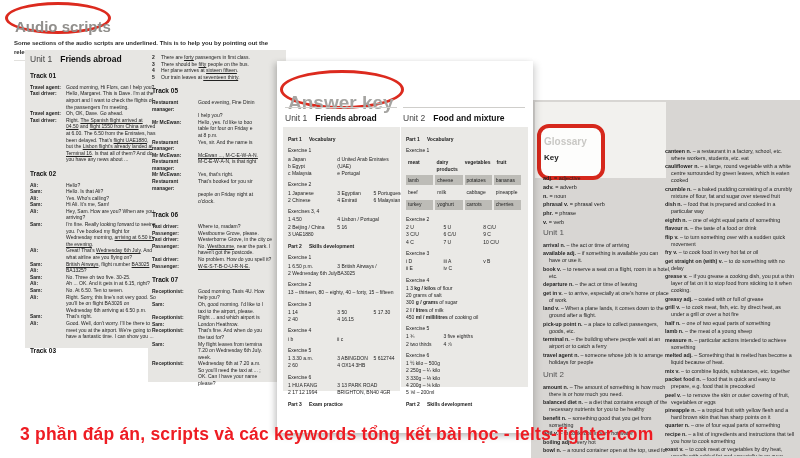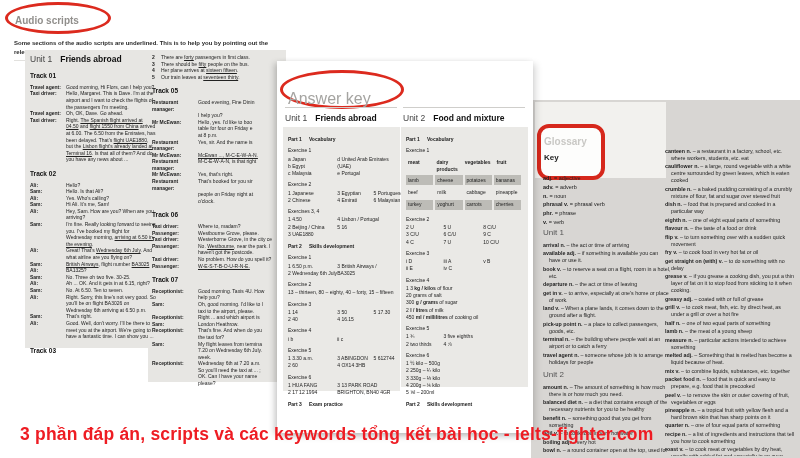--- a/index.html
+++ b/index.html
@@ -4,21 +4,21 @@
 <style>
   html,body{margin:0;padding:0;background:#fff;}
   .canvas{position:relative;width:800px;height:458px;background:#fff;overflow:hidden;
           font-family:"Liberation Sans",sans-serif;color:#222;}
   .page{position:absolute;overflow:hidden;}
   u{text-decoration:underline;}
   
   .page-audio{left:0;top:0;width:287px;height:424px;background:#fff;z-index:1;}
   .audio-oval{position:absolute;left:5px;top:2px;width:100px;height:26px;
               border:3px solid #dc2a1e;border-radius:50%;}
-  .audio-title{position:absolute;left:15px;top:8px;font-size:10px;font-weight:bold;color:#918f8c;}
+  .audio-title{position:absolute;left:15px;top:8px;font-size:15px;font-weight:bold;color:#918f8c;}
   .audio-intro{position:absolute;left:14px;top:33px;width:262px;font-size:6px;font-weight:bold;
                line-height:1.5;color:#2b2b2b;border-bottom:1px solid #e2e1de;padding-bottom:3px;}
   .panelA{position:absolute;left:25px;top:50px;width:261px;height:298px;background:#e7e6e3;}
   .panelB{position:absolute;left:148px;top:348px;width:138px;height:34px;background:#e7e6e3;}
   .colA{position:absolute;left:30px;top:54px;width:126px;}
   .colB{position:absolute;left:152px;top:54px;width:132px;}
   .unit-head{font-size:8.5px;color:#444;margin-bottom:4px;}
   .unit-head b{color:#111;margin-left:8px;}
   .track-title{font-size:6.5px;font-weight:bold;color:#111;margin:7px 0 3px;}
   .dlg{font-size:5px;line-height:1.32;color:#222;}
@@ -26,21 +26,21 @@
   .dlg-sp{flex:none;font-weight:bold;}
   .colA .dlg-sp{width:36px;}
   .colB .track-block .dlg-sp{width:46px;}
   .colB .items-list .dlg-sp{width:9px;}
   .dlg-tx{flex:1;min-width:0;}
   
   .page-answer{left:277px;top:61px;width:256px;height:372px;background:#fff;z-index:3;
                box-shadow:-3px 2px 6px rgba(0,0,0,.18),3px 3px 7px rgba(0,0,0,.14);}
   .ak-oval{position:absolute;left:3px;top:9px;width:118px;height:33px;
            border:3.5px solid #dc2a1e;border-radius:50%;}
-  .ak-title{position:absolute;left:11px;top:18px;font-size:16px;font-weight:normal;color:#a5a4a1;}
+  .ak-title{position:absolute;left:11px;top:18px;font-size:19px;font-weight:bold;color:#a5a4a1;}
   .ak-rule{position:absolute;height:1px;background:#cfcecb;top:46px;}
   .ak-rule.r1{left:8px;width:112px;}
   .ak-rule.r2{left:126px;width:122px;}
   .ak-unit-head{position:absolute;top:52px;font-size:8.5px;color:#444;}
   .ak-unit-head b{color:#111;margin-left:8px;}
   .uh1{left:8px;} .uh2{left:126px;}
   .ak-panel{position:absolute;background:#eae9e6;padding:4px 5px;box-sizing:border-box;}
   .panel-u1{left:6px;top:66px;width:117px;height:264px;}
   .panel-u2{left:124px;top:66px;width:127px;height:260px;}
   .ak{font-size:5px;line-height:1.45;color:#222;}

